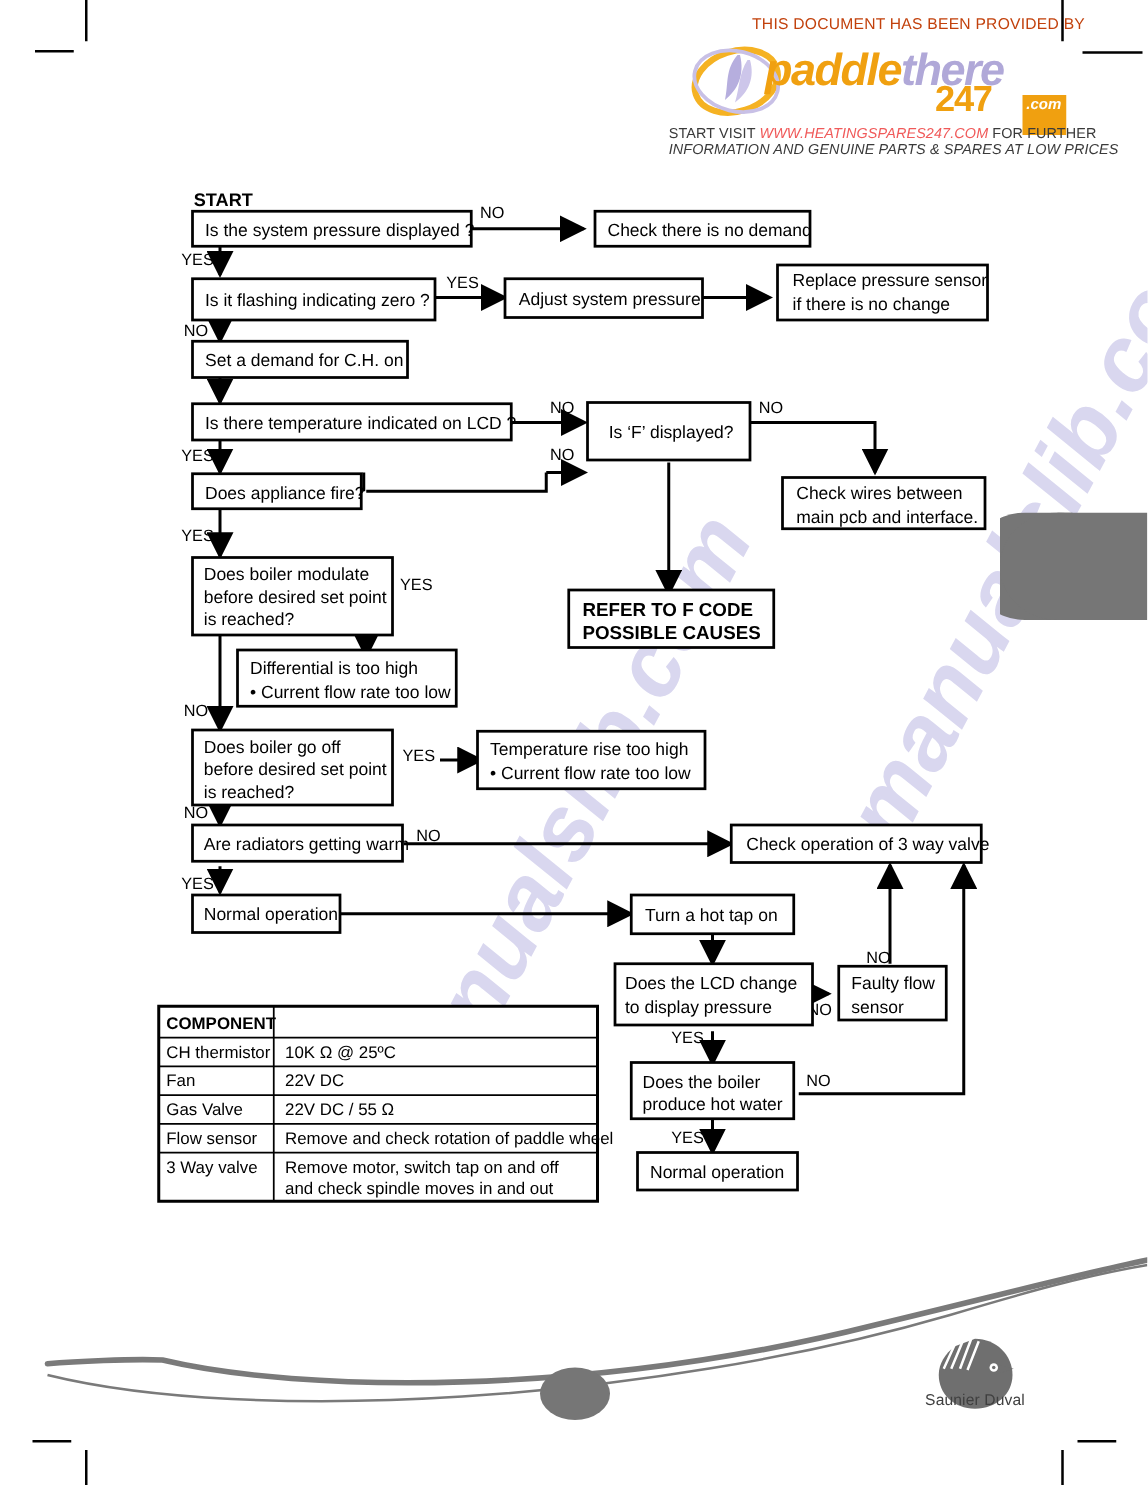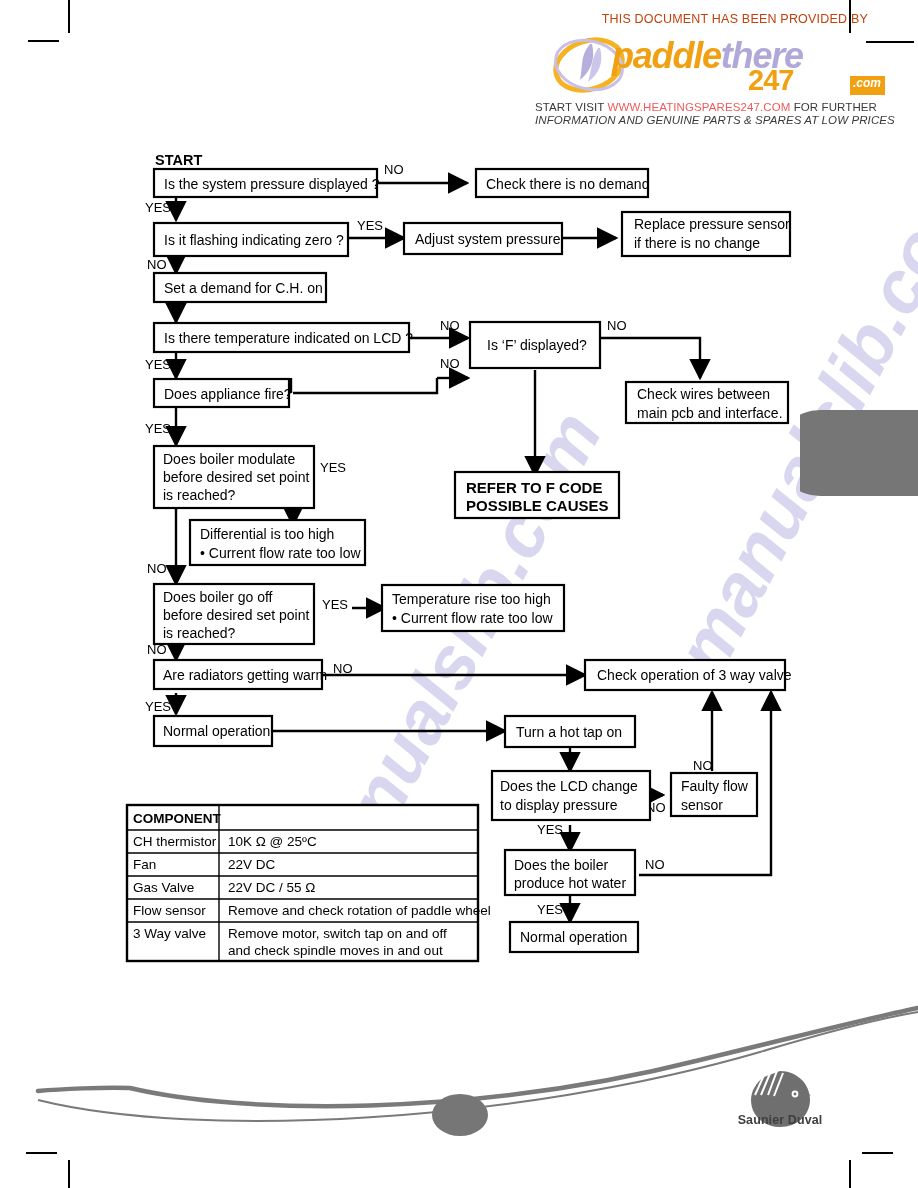--- a/index.html
+++ b/index.html
@@ -17,41 +17,41 @@
              letter-spacing:.2px;color:#c2410c;white-space:nowrap;}
   .logo{position:absolute;left:30px;top:22px;width:320px;height:62px;}
   .logo-swirl{position:absolute;left:0;top:2px;width:78px;height:58px;}
   .logo-word{position:absolute;left:62px;top:4px;font-size:36px;font-weight:bold;
              font-style:italic;letter-spacing:-1.2px;white-space:nowrap;line-height:1;}
   .w-heating{color:#f0a010;}
   .w-spares{color:#b0a8d8;}
   .logo-247{position:absolute;left:198px;top:32px;font-size:29px;font-weight:bold;
             color:#f0a010;letter-spacing:-1px;line-height:1;}
   .logo-com{position:absolute;left:268px;top:42px;background:#f0a010;color:#fff;
-            font-size:12px;font-weight:bold;font-style:italic;padding:1px 4px 5px 3px;
-            line-height:1.1;margin-left:32px;}
+            font-size:12px;font-weight:bold;font-style:italic;padding:1px 4px 18px 3px;
+            line-height:1.1;}
   .promo-l1,.promo-l2{position:absolute;font-size:11.5px;color:#3a3a3a;
             letter-spacing:.1px;white-space:nowrap;}
   .promo-l1{left:15px;top:89px;}
   .promo-l2{left:15px;top:102px;font-style:italic;}
-  .url{color:#f05a5a;}
+  .url{color:#f05a5a;font-style:italic;}
 
   .hdr-rule{position:absolute;left:866px;top:41px;width:48px;height:2px;background:#000;}
 
   
   #flow{position:absolute;left:0;top:130px;width:918px;height:850px;}
 
   .wm{position:absolute;color:#d9d7ef;font-size:74px;font-weight:bold;
       font-style:italic;white-space:nowrap;pointer-events:none;}
 
   
   #deco{position:absolute;left:0;top:990px;width:918px;height:198px;}
   .sd-logo{position:absolute;left:725px;top:1055px;width:110px;height:78px;}
   .sd-name{position:absolute;left:725px;top:1113px;width:110px;text-align:center;
-           font-size:12.5px;font-weight:bold;color:#3f3f3f;letter-spacing:.1px;}
+           font-size:12.5px;font-weight:normal;color:#3f3f3f;letter-spacing:.1px;}
 </style>
 </head>
 <body>
 
 <div class="page">
 
   <div class="crop" style="left:68px;top:0;width:2px;height:33px;"></div>
   <div class="crop" style="left:28px;top:40px;width:31px;height:2px;"></div>
   <div class="crop" style="left:849px;top:0;width:2px;height:33px;"></div>
   <div class="crop" style="left:26px;top:1152px;width:31px;height:2px;"></div>

